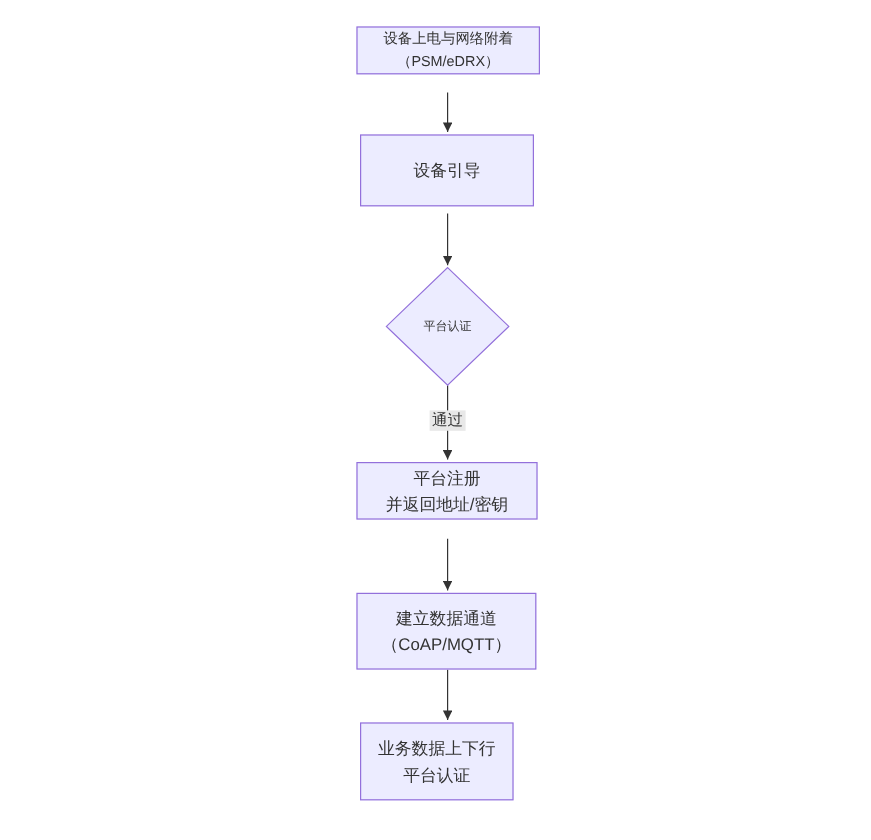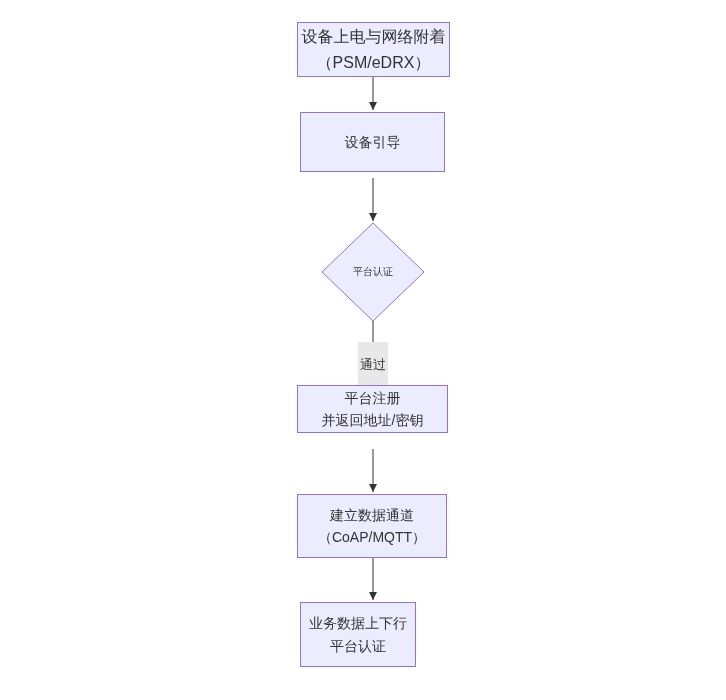--- a/index.html
+++ b/index.html
@@ -63,21 +63,21 @@
     align-items: center;
     justify-content: center;
   }
   .edge-label {
     position: absolute;
     transform: translateX(-50%);
     background: var(--edge-label-bg);
     color: var(--text-color);
     font-size: 13px;
     line-height: 1.3;
-    padding: 15px 2px;
+    padding: 0 2px;
     white-space: nowrap;
   }
 </style>
 </head>
 <body>
 
 <div class="canvas">
 
   <svg class="edges-layer" width="726" height="700">
     <defs>
@@ -86,21 +86,21 @@
       </marker>
     </defs>
     <line class="edge" x1="373" y1="77" x2="373" y2="110" marker-end="url(#arrow)"></line>
     <line class="edge" x1="373" y1="178" x2="373" y2="221" marker-end="url(#arrow)"></line>
     <line class="edge" x1="373" y1="321" x2="373" y2="383" marker-end="url(#arrow)"></line>
     <line class="edge" x1="373" y1="449" x2="373" y2="492" marker-end="url(#arrow)"></line>
     <line class="edge" x1="373" y1="558" x2="373" y2="600" marker-end="url(#arrow)"></line>
     <polygon class="diamond-shape" points="373,223 424,272 373,321 322,272"></polygon>
   </svg>
 
-  <div class="node" style="left:297px; top:22px; width:153px; height:55px; font-size:16px;">
+  <div class="node" style="left:297px; top:22px; width:153px; height:40px; font-size:12px;">
     <span class="nline">设备上电与网络附着</span>
     <span class="nline">（PSM/eDRX）</span>
   </div>
 
   <div class="node" style="left:300px; top:112px; width:145px; height:60px;">
     <span class="nline">设备引导</span>
   </div>
 
   <div class="diamond-label" style="left:323px; top:259px; width:100px; height:26px;">
     <span class="nline">平台认证</span>
@@ -113,18 +113,18 @@
   <div class="node" style="left:297px; top:385px; width:151px; height:48px;">
     <span class="nline">平台注册</span>
     <span class="nline">并返回地址/密钥</span>
   </div>
 
   <div class="node" style="left:297px; top:494px; width:150px; height:64px;">
     <span class="nline">建立数据通道</span>
     <span class="nline">（CoAP/MQTT）</span>
   </div>
 
-  <div class="node" style="left:300px; top:602px; width:116px; height:65px;">
+  <div class="node" style="left:300px; top:602px; width:128px; height:65px;">
     <span class="nline">业务数据上下行</span>
     <span class="nline">平台认证</span>
   </div>
 
 </div>
 
 </body></html>

